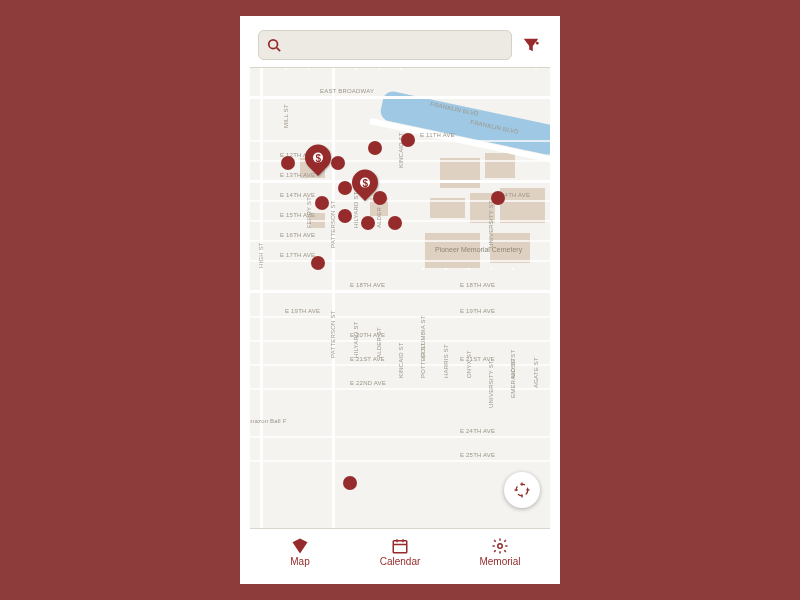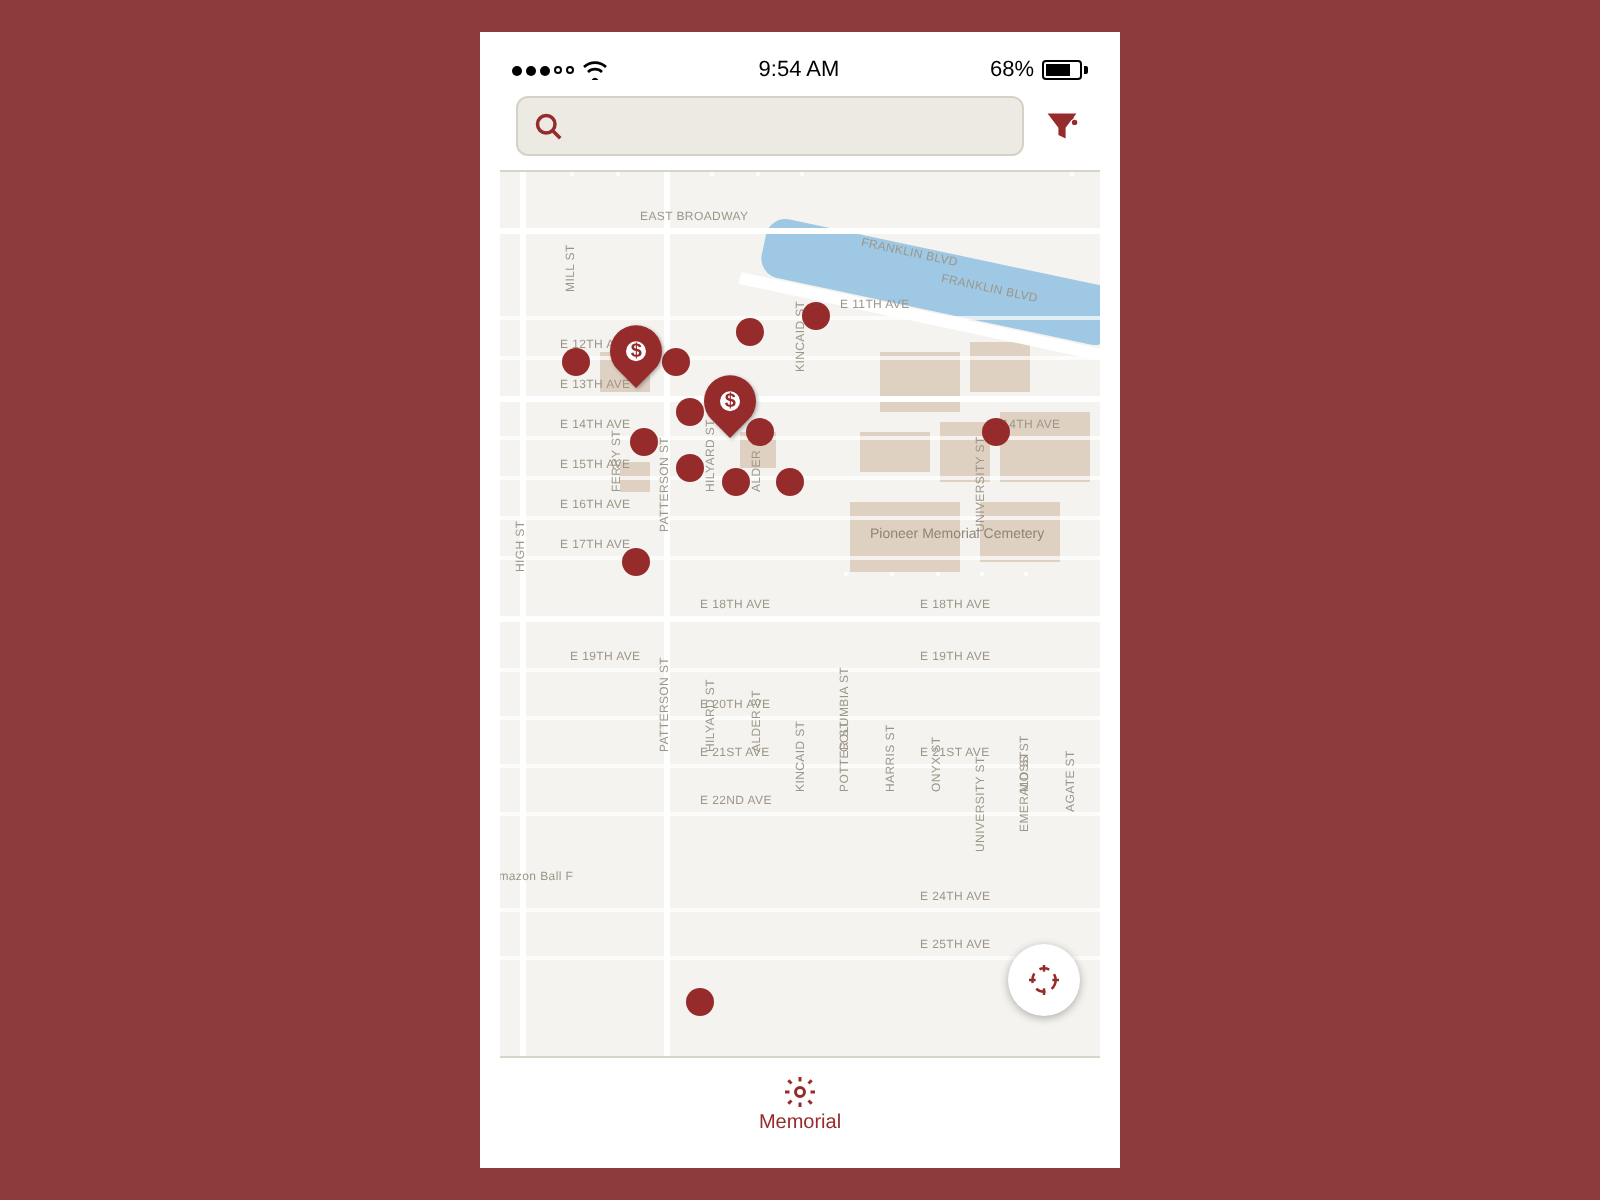--- a/index.html
+++ b/index.html
@@ -144,44 +144,20 @@
     gap: 1px;
     color: #962b2b;
     font-size: 10px;
   }
 </style>
 </head>
 <body>
 
 <div class="phone">
 
-  <div class="statusbar">
-    <div class="left">
-      <span class="dots">
-        <span class="dot"></span>
-          <span class="dot"></span>
-          <span class="dot"></span>
-        <span class="dot empty"></span>
-          <span class="dot empty"></span>
-      </span>
-      <svg width="13" height="10" viewBox="0 0 13 10">
-          <path d="M6.5 9.5 a1 1 0 1 0 0.001 0 M3 6 a5 5 0 0 1 7 0 M1 3.5 a8 8 0 0 1 11 0" stroke="#000" stroke-width="1.3" fill="none"></path>
-        </svg>
-    </div>
-    <div>9:54 AM</div>
-    <div class="right">
-      <span>68%</span>
-      <span class="battery">
-        <span class="battery-body">
-            <span class="battery-fill"></span>
-          </span>
-        <span class="battery-tip"></span>
-      </span>
-    </div>
-  </div>
 
   <div class="topbar">
     <div class="search-box">
       <svg width="14" height="14" viewBox="0 0 16 16">
           <circle cx="7" cy="7" r="5" stroke="#962b2b" stroke-width="2" fill="none"></circle>
           <line x1="11" y1="11" x2="15" y2="15" stroke="#962b2b" stroke-width="2"></line>
         </svg>
     </div>
     <div class="filter-btn">
       <svg width="18" height="18" viewBox="0 0 20 20">
@@ -313,20 +289,35 @@
         <line x1="12" y1="17" x2="12" y2="21" stroke="#962b2b" stroke-width="1.5"></line>
         <line x1="3" y1="12" x2="7" y2="12" stroke="#962b2b" stroke-width="1.5"></line>
         <line x1="17" y1="12" x2="21" y2="12" stroke="#962b2b" stroke-width="1.5"></line>
       </svg>
     </div>
   </div>
 
   <div class="tabbar">
     <div class="tab">
       <svg width="18" height="18" viewBox="0 0 24 24">
+          <path d="M12 2 L22 7 L12 22 L2 7 Z" fill="#962b2b"></path>
+        </svg>
+      <span>Map</span>
+    </div>
+    <div class="tab">
+      <svg width="18" height="18" viewBox="0 0 24 24">
+          <rect x="3" y="5" width="18" height="16" rx="1" stroke="#962b2b" stroke-width="2" fill="none"></rect>
+          <line x1="3" y1="10" x2="21" y2="10" stroke="#962b2b" stroke-width="2"></line>
+          <line x1="8" y1="3" x2="8" y2="7" stroke="#962b2b" stroke-width="2"></line>
+          <line x1="16" y1="3" x2="16" y2="7" stroke="#962b2b" stroke-width="2"></line>
+        </svg>
+      <span>Calendar</span>
+    </div>
+    <div class="tab">
+      <svg width="18" height="18" viewBox="0 0 24 24">
           <circle cx="12" cy="12" r="3" stroke="#962b2b" stroke-width="2" fill="none"></circle>
           <path d="M12 2v3M12 19v3M4.2 4.2l2.1 2.1M17.7 17.7l2.1 2.1M2 12h3M19 12h3M4.2 19.8l2.1-2.1M17.7 6.3l2.1-2.1" stroke="#962b2b" stroke-width="2"></path>
         </svg>
       <span>Memorial</span>
     </div>
   </div>
 
 </div>
 
 </body></html>

